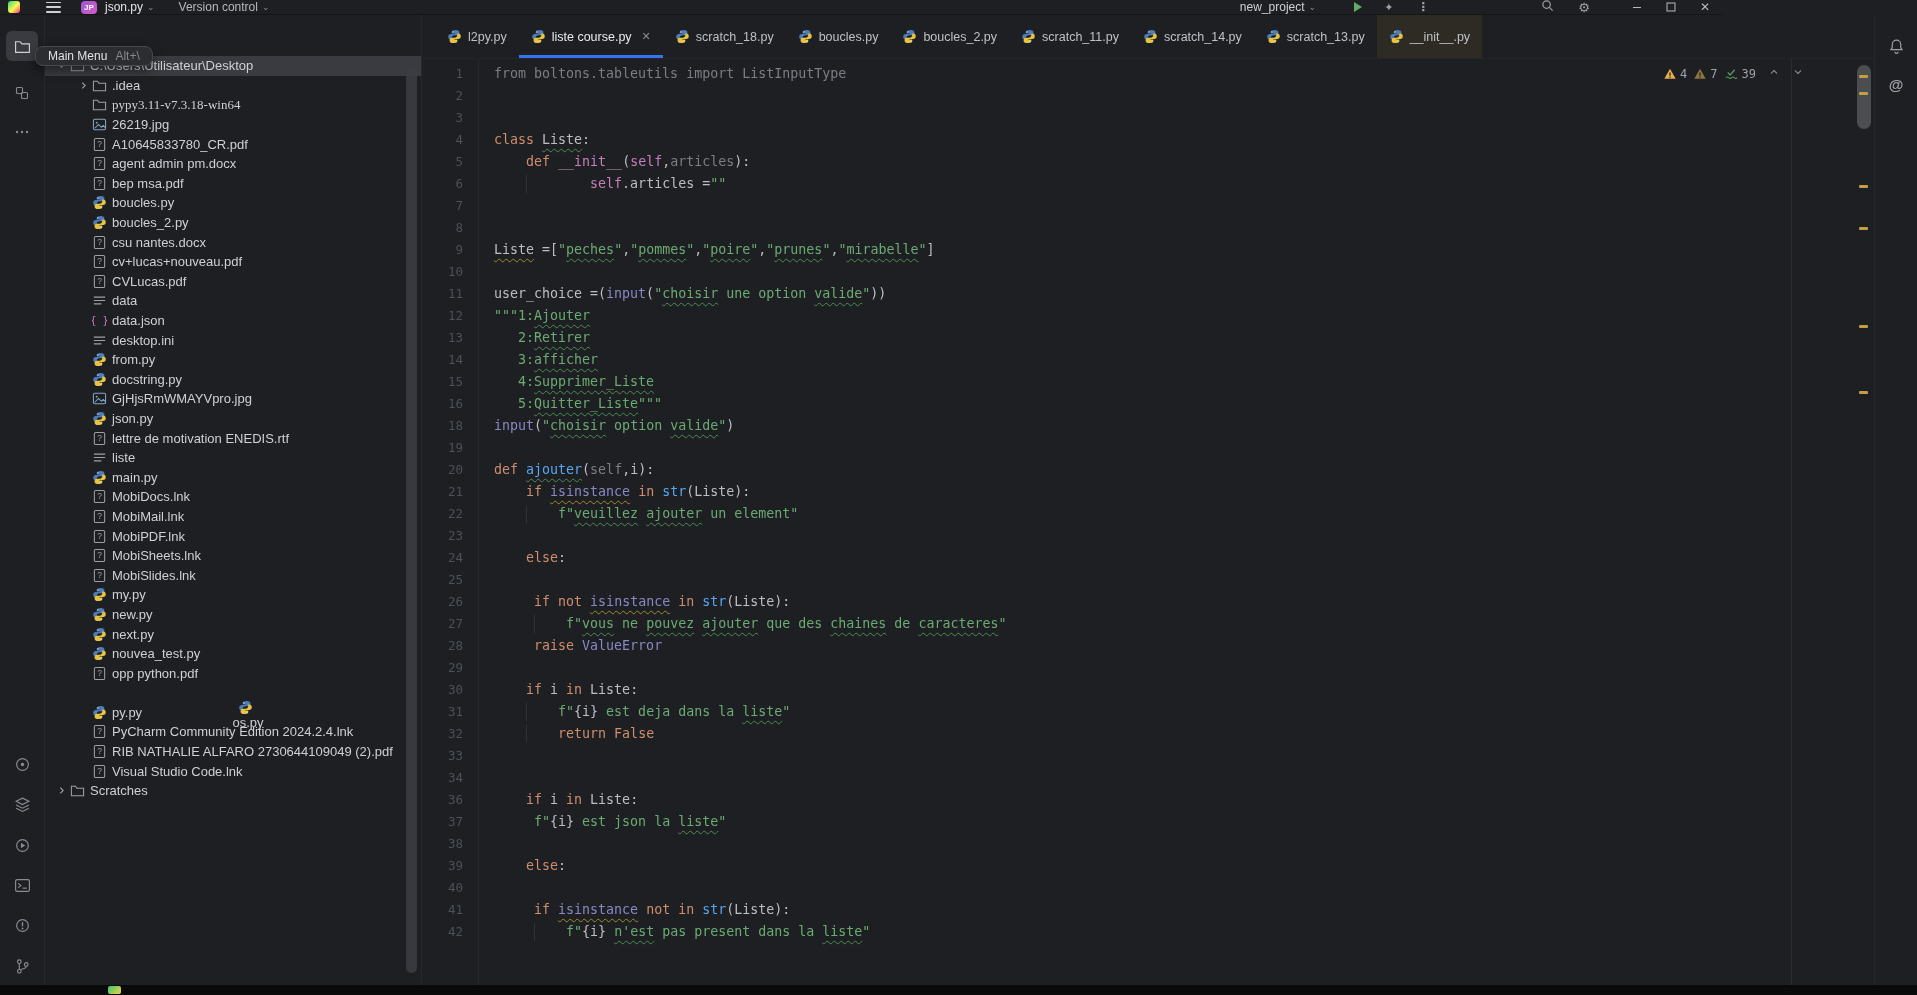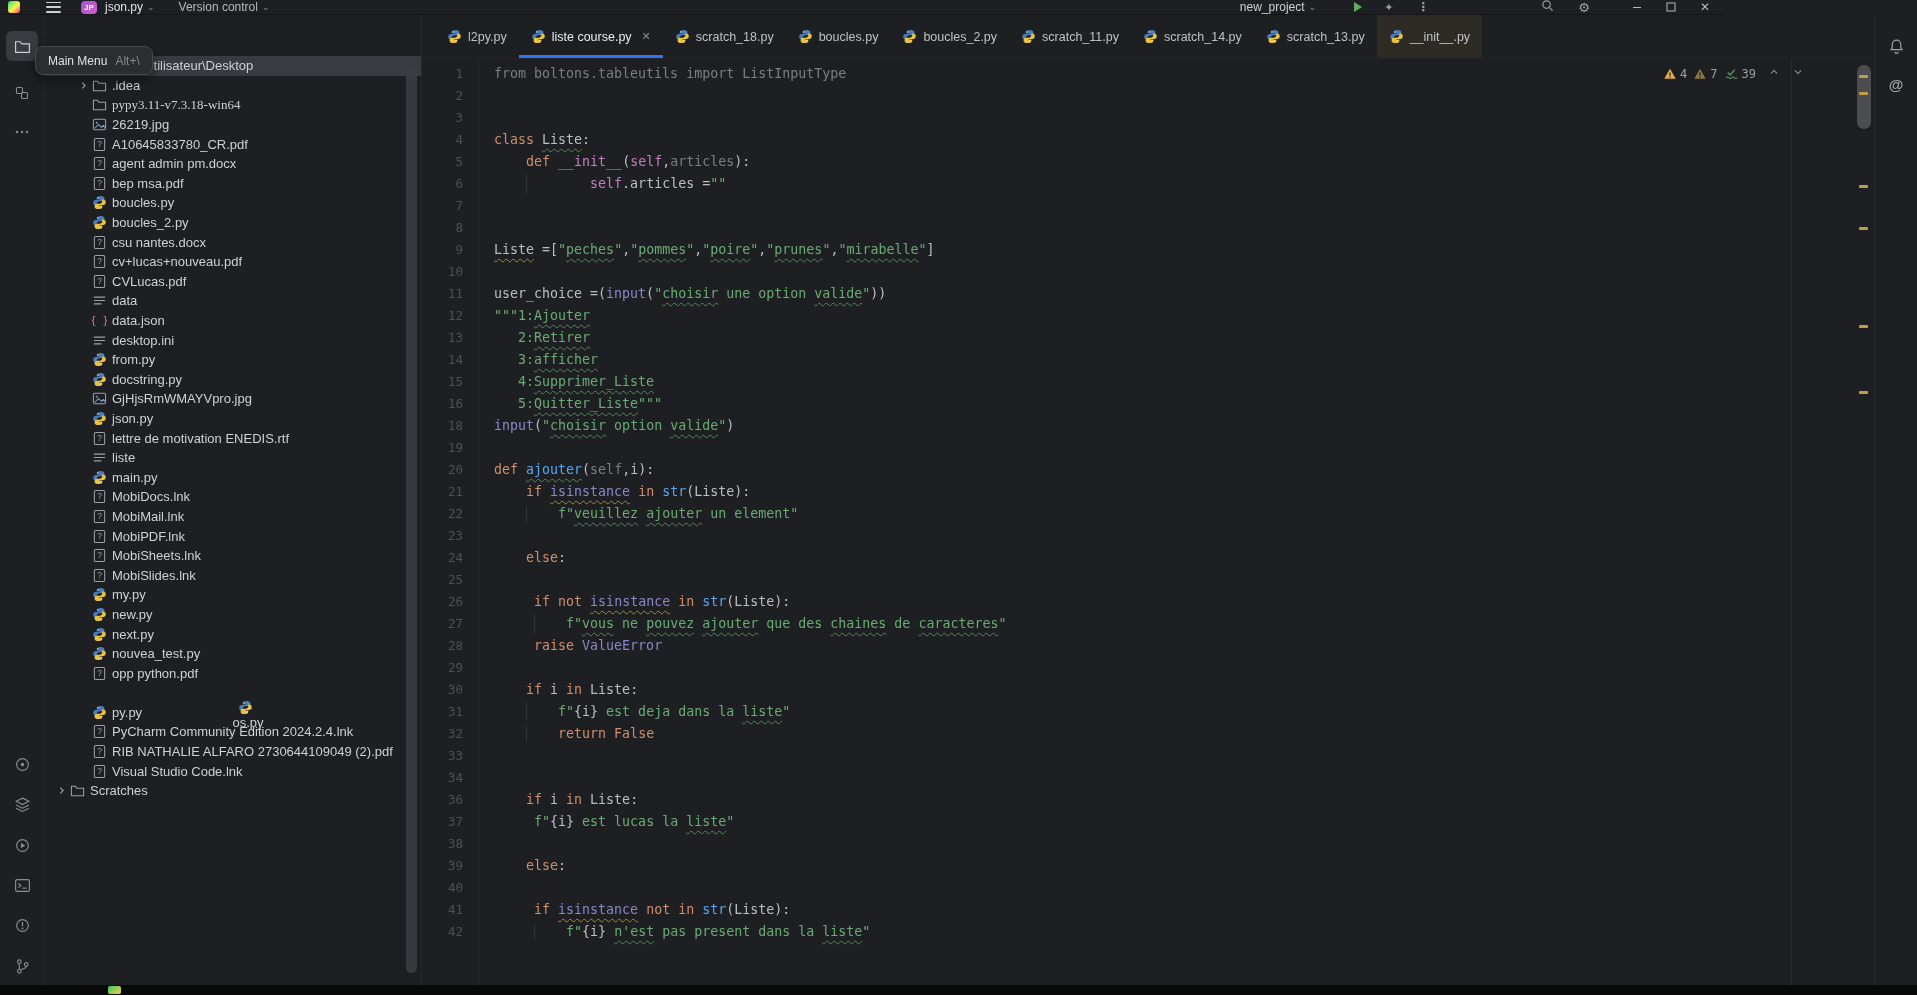--- a/index.html
+++ b/index.html
@@ -69,21 +69,21 @@
   .inspect .nav{margin-left:6px;color:#9DA0A8}
 
   .stripe{position:absolute;right:0;top:0;bottom:0;width:20px}
   .sthumb{position:absolute;left:3px;right:3px;top:6px;height:64px;background:#4B4D50;border-radius:7px}
   .smark{position:absolute;left:5px;width:9px;height:3px;background:#C29E46;border-radius:1px}
 
   .rstrip{width:43px;height:100%;border-left:1px solid #26282E;position:relative;flex:none}
   .rbtn{position:absolute;left:8px;width:26px;height:26px;display:flex;align-items:center;justify-content:center;color:#9DA0A8;cursor:pointer}
 
   
-  .tooltip{position:absolute;left:35px;top:31px;height:29px;padding:0 12px;background:#2B2D30;border:1px solid #46484E;border-radius:8px;display:flex;align-items:center;gap:8px;font-size:12px;z-index:20;box-shadow:0 4px 12px rgba(0,0,0,.45)}
+  .tooltip{position:absolute;left:35px;top:31px;height:20px;padding:0 12px;background:#2B2D30;border:1px solid #46484E;border-radius:8px;display:flex;align-items:center;gap:8px;font-size:12px;z-index:20;box-shadow:0 4px 12px rgba(0,0,0,.45)}
   .tooltip .tt1{color:#DFE1E5}
   .tooltip .tt2{color:#87898E}
 
   
   .bottombar{position:absolute;left:0;top:985px;width:1917px;height:10px;background:#0A0A0B}
   .bbicon{position:absolute;left:108px;top:1px;width:13px;height:8px;border-radius:2px;background:linear-gradient(135deg,#37c86e,#f5d043)}
 </style>
 </head>
 <body>
 
@@ -850,21 +850,21 @@
           <div class="cl">
             <div class="ln">34</div>
             <div class="lc"></div>
           </div>
           <div class="cl">
             <div class="ln">36</div>
             <div class="lc"><span class="c-plain">    </span><span class="c-kw">if</span><span class="c-plain"> i </span><span class="c-kw">in</span><span class="c-plain"> Liste:</span></div>
           </div>
           <div class="cl">
             <div class="ln">37</div>
-            <div class="lc"><span class="c-plain">     </span><span class="c-str">f"</span><span class="c-plain">{i}</span><span class="c-str"> est lucas la </span><span class="c-str u-g">liste</span><span class="c-str">"</span></div>
+            <div class="lc"><span class="c-plain">     </span><span class="c-str">f"</span><span class="c-plain">{i}</span><span class="c-str"> est json la </span><span class="c-str u-g">liste</span><span class="c-str">"</span></div>
           </div>
           <div class="cl">
             <div class="ln">38</div>
             <div class="lc"></div>
           </div>
           <div class="cl">
             <div class="ln">39</div>
             <div class="lc"><span class="c-plain">    </span><span class="c-kw">else</span><span class="c-plain">:</span></div>
           </div>
           <div class="cl">

